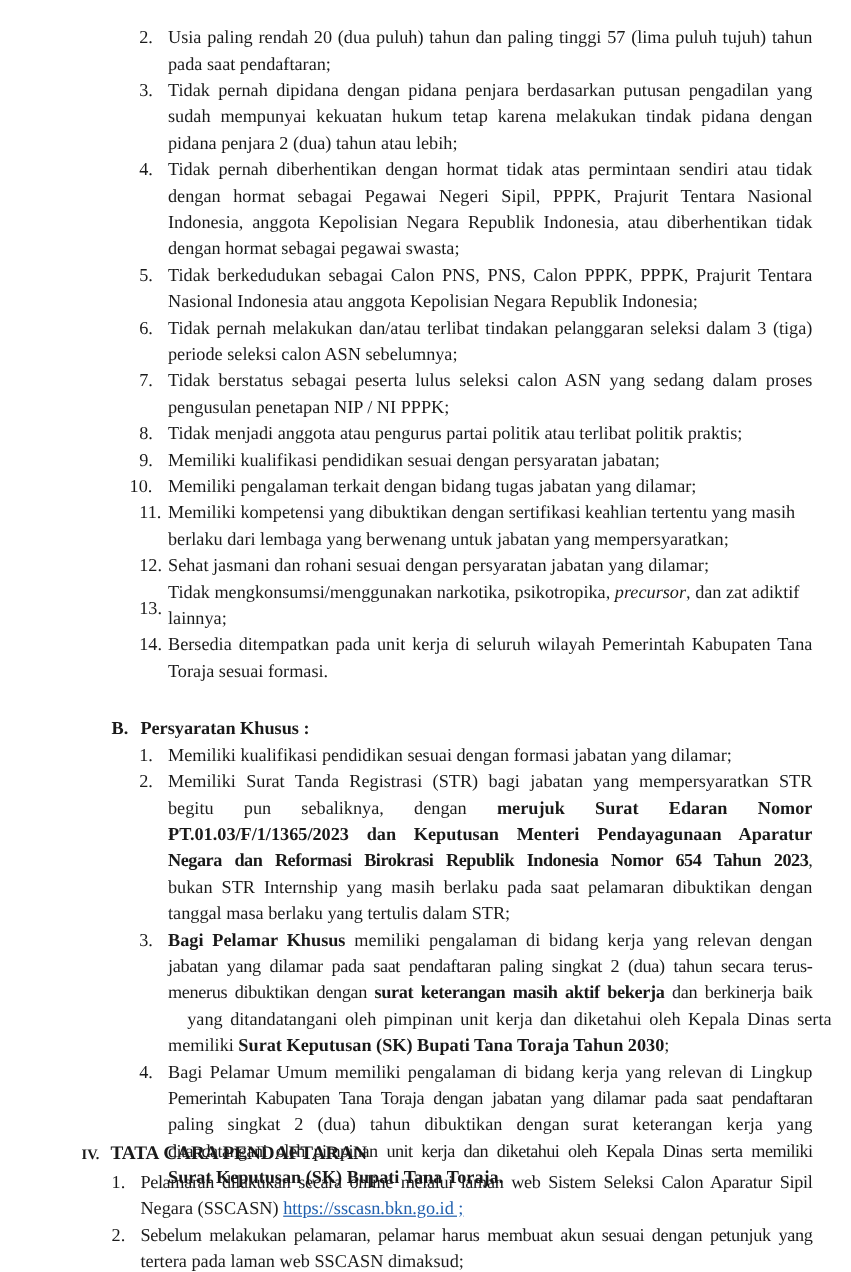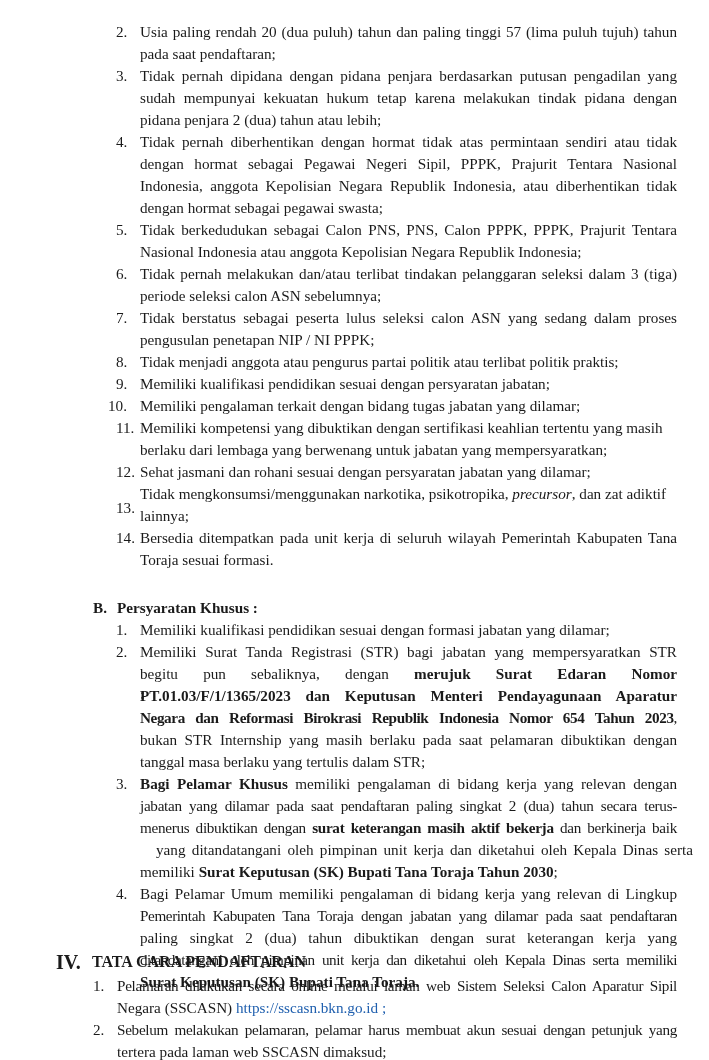--- a/index.html
+++ b/index.html
@@ -8,21 +8,21 @@
     font-family: "Liberation Serif", "DejaVu Serif", serif;
     color: #1a1a1a;
     font-size: 15.2px;
   }
   .page { position: absolute; left: 0; top: 0; width: 709px; }
   .ln { position: absolute; white-space: nowrap; line-height: 20px; }
   .num { position: absolute; white-space: nowrap; line-height: 20px; }
   .just { text-align: justify; text-align-last: justify; white-space: normal; }
   b { font-weight: bold; }
   i { font-style: italic; }
-  .link { color: #1f5fae; }
+  .link { color: #1f5fae; text-decoration: underline; }
   .heading { font-weight: bold; }
 </style>
 </head>
 <body>
 
 <div class="page" data-name="document-page">
 
   <div data-name="section-a-list">
 
     <span class="num" style="left:116px;top:24px" data-name="list-number">2.</span>
@@ -103,21 +103,21 @@
     <span class="ln just" style="left:140px;top:884px;width:537px" data-name="list-item-line">Bagi Pelamar Umum memiliki pengalaman di bidang kerja yang relevan di Lingkup</span>
     <span class="ln just" style="left:140px;top:906px;width:537px;letter-spacing:-0.4px" data-name="list-item-line">Pemerintah Kabupaten Tana Toraja dengan jabatan yang dilamar pada saat pendaftaran</span>
     <span class="ln just" style="left:140px;top:928px;width:537px" data-name="list-item-line">paling singkat 2 (dua) tahun dibuktikan dengan surat keterangan kerja yang</span>
     <span class="ln just" style="left:140px;top:950px;width:537px;letter-spacing:-0.5px" data-name="list-item-line">ditandatangani oleh pimpinan unit kerja dan diketahui oleh Kepala Dinas serta memiliki</span>
     <span class="ln" style="left:140px;top:972px" data-name="list-item-line"><b>Surat Keputusan (SK) Bupati Tana Toraja.</b></span>
   </div>
 
 </div>
 
 <div data-name="section-iv-block" style="position:absolute;left:0;top:0;width:709px">
-  <span class="num heading" style="left:56px;top:952px;font-size:20px;position:absolute;white-space:nowrap;line-height:20px" data-name="section-iv-label">IV.</span>
+  <span class="num heading" style="left:68px;top:952px;font-size:12px;position:absolute;white-space:nowrap;line-height:20px" data-name="section-iv-label">IV.</span>
   <span class="ln heading" style="left:92px;top:952px;font-size:16px" data-name="section-iv-title">TATA CARA PENDAFTARAN</span>
 
   <span class="num" style="left:93px;top:976px" data-name="list-number">1.</span>
   <span class="ln just" style="left:117px;top:976px;width:560px;letter-spacing:-0.3px" data-name="list-item-line">Pelamaran dilakukan secara online melalui laman web Sistem Seleksi Calon Aparatur Sipil</span>
   <span class="ln" style="left:117px;top:998px" data-name="list-item-line"><span>Negara (SSCASN) </span><a class="link" data-name="sscasn-link">https://sscasn.bkn.go.id ;</a></span>
 
   <span class="num" style="left:93px;top:1020px" data-name="list-number">2.</span>
   <span class="ln just" style="left:117px;top:1020px;width:560px;letter-spacing:-0.3px" data-name="list-item-line">Sebelum melakukan pelamaran, pelamar harus membuat akun sesuai dengan petunjuk yang</span>
   <span class="ln" style="left:117px;top:1042px" data-name="list-item-line">tertera pada laman web SSCASN dimaksud;</span>
 </div>

